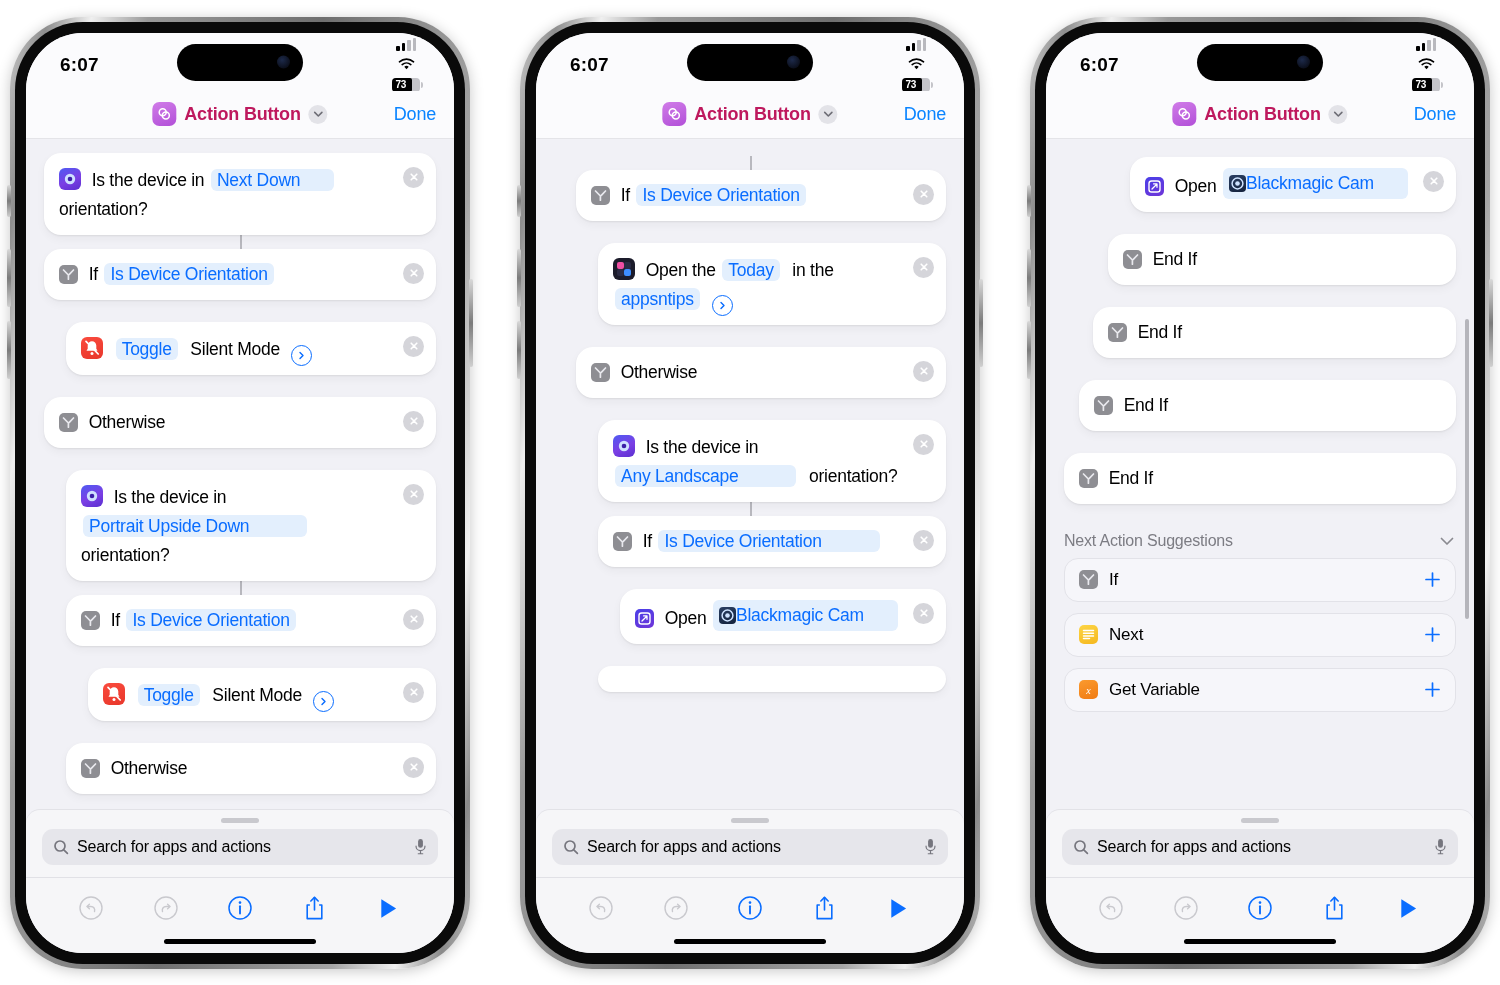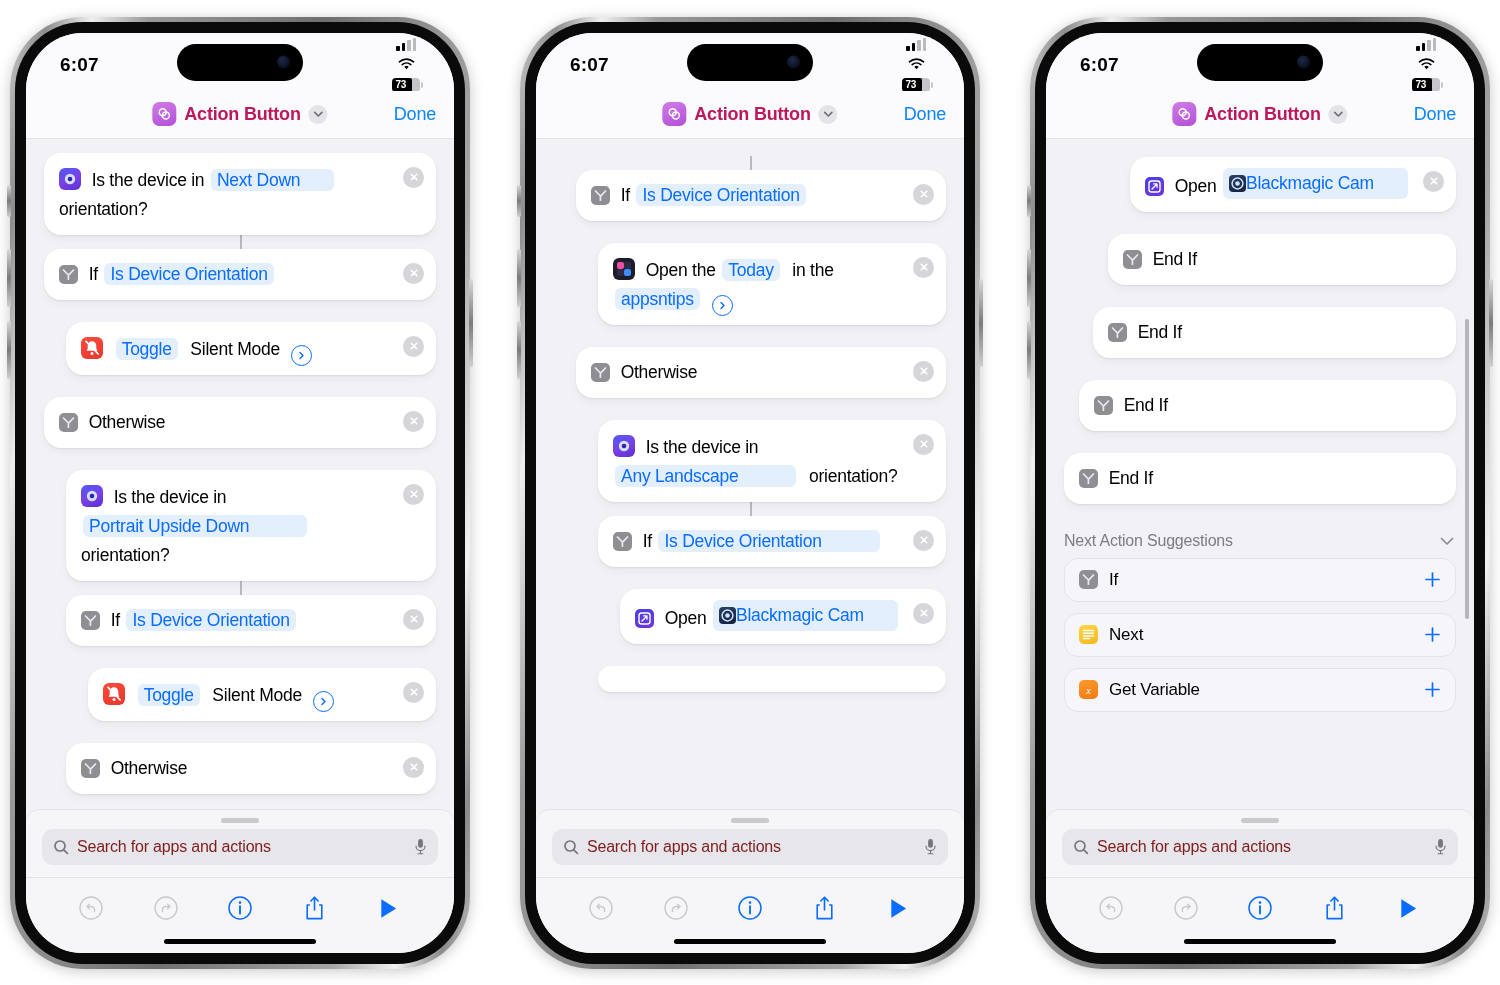--- a/index.html
+++ b/index.html
@@ -269,21 +269,21 @@
   }
   .searchbar {
     margin: 0 16px 12px 16px;
     height: 36px;
     background:#e6e6eb;
     border-radius: 11px;
     display:flex; align-items:center;
     padding: 0 11px;
     gap:8px;
   }
-  .searchbar .sph { font-size:16px; color:#7f1d1d; letter-spacing:-.2px; }
+  .searchbar .sph { font-size:16px; color:#000000; letter-spacing:-.2px; }
   .searchbar svg { display:block; }
   .mic { margin-left:auto; }
   .toolbar {
     border-top: 1px solid #e1e1e6;
     height: 62px;
     display:flex; align-items:center;
     padding: 0 28px;
   }
   .tb { flex:1; display:flex; align-items:center; justify-content:center; }
   .tb svg { display:block; }

